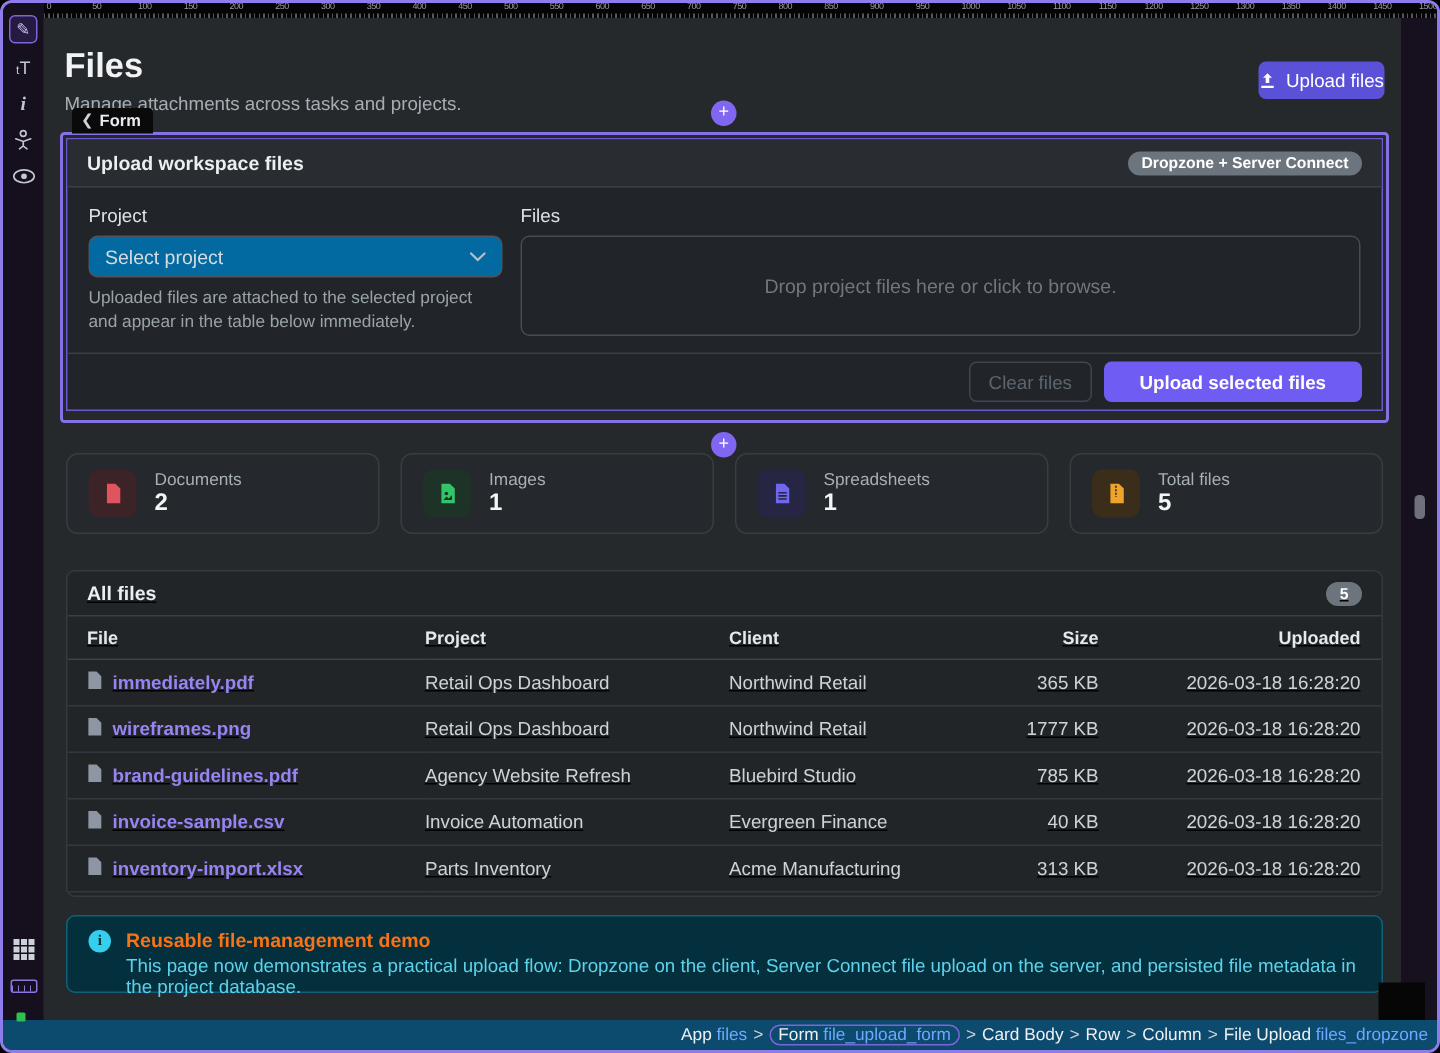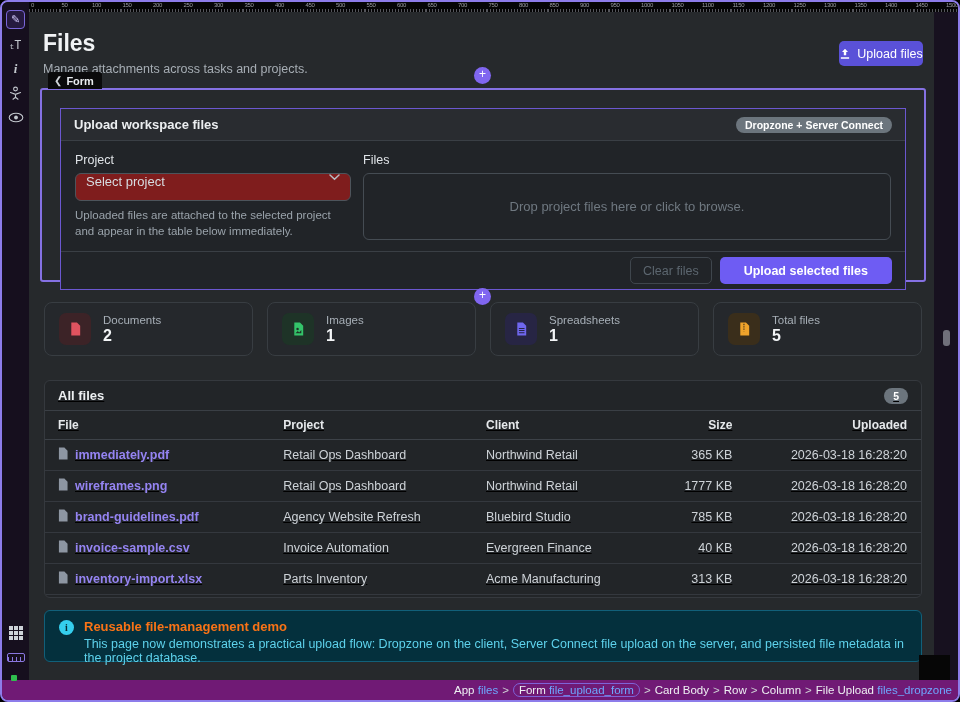--- a/index.html
+++ b/index.html
@@ -6,21 +6,21 @@
   html,body { background:#000; }
   body { font-family:"Liberation Sans","DejaVu Sans",sans-serif; }
   .window { position:relative; width:960px; height:702px; background:#26292c;
     border:2px solid #8d7cea; border-radius:8px; overflow:hidden; }
 
   
   .toolbar { position:absolute; left:0; top:0; width:27px; height:678px; background:#160f1e; z-index:6; }
   .tool { width:27px; height:24px; display:flex; align-items:center; justify-content:center; color:#c2c7cd; }
   .tool-box { width:19px; height:19px; margin:8px auto 4px; border:1px solid #7a66d9; border-radius:4px;
     background:#261a40; display:flex; align-items:center; justify-content:center; color:#cfc6f7; font-size:11px; }
-  .tt { font-family:Liberation Mono, monospace; color:#c2c7cd; }
+  .tt { font-family:Liberation Sans, sans-serif; color:#c2c7cd; }
   .tt .sm { font-size:8px; } .tt .lg { font-size:12px; }
   .info-glyph { font-family:"Liberation Serif","DejaVu Serif",serif; font-style:italic; font-weight:bold; font-size:13px; }
   .tool-grid { position:absolute; left:7px; top:624px; display:grid; grid-template-columns:repeat(3,4px); grid-gap:1px; }
   .tool-grid span { width:4px; height:4px; background:#cdd2d8; }
   .tool-ruler { position:absolute; left:5px; top:651px; width:18px; height:9px; border:1px solid #8a77e0; border-radius:2px;
     background:repeating-linear-gradient(90deg,#8a77e0 0 1px,transparent 1px 4px) bottom/100% 4px no-repeat; }
   .green-dot { position:absolute; left:9px; top:673px; width:6px; height:6px; background:#2fbf4e; border-radius:1px; }
 
   
   .ruler { position:absolute; left:27px; top:0; width:929px; height:10px; background:#050506; z-index:5; overflow:hidden; }
@@ -39,31 +39,31 @@
   .btn { border-radius:5px; font-size:12.5px; display:inline-flex; align-items:center; justify-content:center; gap:6px; cursor:pointer; }
   .btn-upload-top { position:absolute; left:810px; top:29px; width:84px; height:25px; background:#5a51d8; color:#fff; }
   .form-tag { position:absolute; left:19px; top:60px; height:17px; padding:0 8px 0 6px; background:#0a0a0b;
     border-radius:3px 3px 0 0; color:#e9ecef; font-size:11px; font-weight:600; display:flex; align-items:center; gap:4px; z-index:3; }
   .form-tag .chev { font-size:10px; color:#cfd3d8; }
   .plus-btn { position:absolute; width:17px; height:17px; border-radius:50%; background:#8066f0; color:#fff;
     font-size:12px; line-height:15px; text-align:center; z-index:3; }
 
   
   .selection { position:absolute; left:11px; top:76px; width:886px; height:194px; border:2px solid #8571e3; border-radius:3px; }
-  .sel-inner { margin:18px; border:1px solid #6b57d0; height:calc(100% - 8px); background:#212428; display:flex; flex-direction:column; }
+  .sel-inner { margin:2px; border:1px solid #6b57d0; height:calc(100% - 8px); background:#212428; display:flex; flex-direction:column; }
   .card-hd { height:32px; flex:0 0 32px; background:#292c30; border-bottom:1px solid #3a3f45; display:flex;
     align-items:center; justify-content:space-between; padding:0 13px; }
   .card-hd .ttl { font-size:13px; font-weight:700; color:#eceff1; }
   .pill { background:#6c757d; color:#fff; font-size:10.5px; font-weight:700; border-radius:10px; padding:2px 9px; }
   .card-bd { flex:1; display:flex; gap:12px; padding:12px 14px 0; }
   .col-project { width:276px; flex:0 0 276px; }
   .col-files { flex:1; }
   .fld-label { font-size:12.5px; color:#dfe3e7; margin-bottom:6px; }
-  .select { height:28px; border:1px solid #4d545b; border-radius:6px; background:#7f1d1d; display:flex;
-    justify-content:space-between; padding:0 10px; color:#d7dce1; font-size:13px; cursor:pointer; }
+  .select { height:28px; border:1px solid #4d545b; border-radius:6px; background:#0369a1; display:flex;
+    align-items:center; justify-content:space-between; padding:0 10px; color:#d7dce1; font-size:13px; cursor:pointer; }
   .help { margin-top:7px; font-size:11.5px; line-height:1.35; color:#9aa3ab; }
   .dropzone { height:67px; border:1px solid #454c53; border-radius:6px; display:flex; align-items:center;
     justify-content:center; color:#6f7880; font-size:13px; }
   .card-ft { height:38px; flex:0 0 38px; border-top:1px solid #3a3f45; display:flex; align-items:center;
     justify-content:flex-end; gap:8px; padding:0 13px; }
   .btn-clear { height:27px; padding:0 12px; border:1px solid #3f464d; background:transparent; color:#5c666f; }
   .btn-upload-sel { height:27px; padding:0 24px; background:#6e5cf3; color:#fff; font-weight:600; }
 
   
   .stats { position:absolute; left:15px; top:290px; width:878px; display:flex; gap:14px; }
@@ -91,21 +91,21 @@
   
   .alert { position:absolute; left:15px; top:598px; width:878px; height:52px; background:#04303d;
     border:1px solid #11607a; border-radius:6px; padding:8px 14px; display:flex; gap:10px; }
   .alert-ico { width:15px; height:15px; margin-top:1px; border-radius:50%; background:#35cfee; color:#052d38;
     font-size:10px; font-weight:700; font-family:"Liberation Serif","DejaVu Serif",serif;
     display:flex; align-items:center; justify-content:center; flex:0 0 15px; }
   .alert-title { font-size:13px; font-weight:700; color:#f97316; }
   .alert-body { margin-top:3px; font-size:12.5px; color:#5ed2ec; }
 
   
-  .statusbar { position:absolute; left:0; top:678px; width:956px; height:20px; background:#701a75; z-index:5;
+  .statusbar { position:absolute; left:0; top:678px; width:956px; height:20px; background:#0c4a6e; z-index:5;
     display:flex; align-items:center; justify-content:flex-end; padding:0 6px; font-size:11.5px; white-space:nowrap; }
   .bc-sep { color:#d0d3d7; margin:0 4px; }
   .bc-plain { color:#eef0f3; } .bc-accent { color:#6ea8fe; }
   .bc-boxed { border:1px solid #7f63d8; border-radius:7px; padding:0 5px; }
 </style>
 </head>
 <body>
 
 <div class="window">
 

